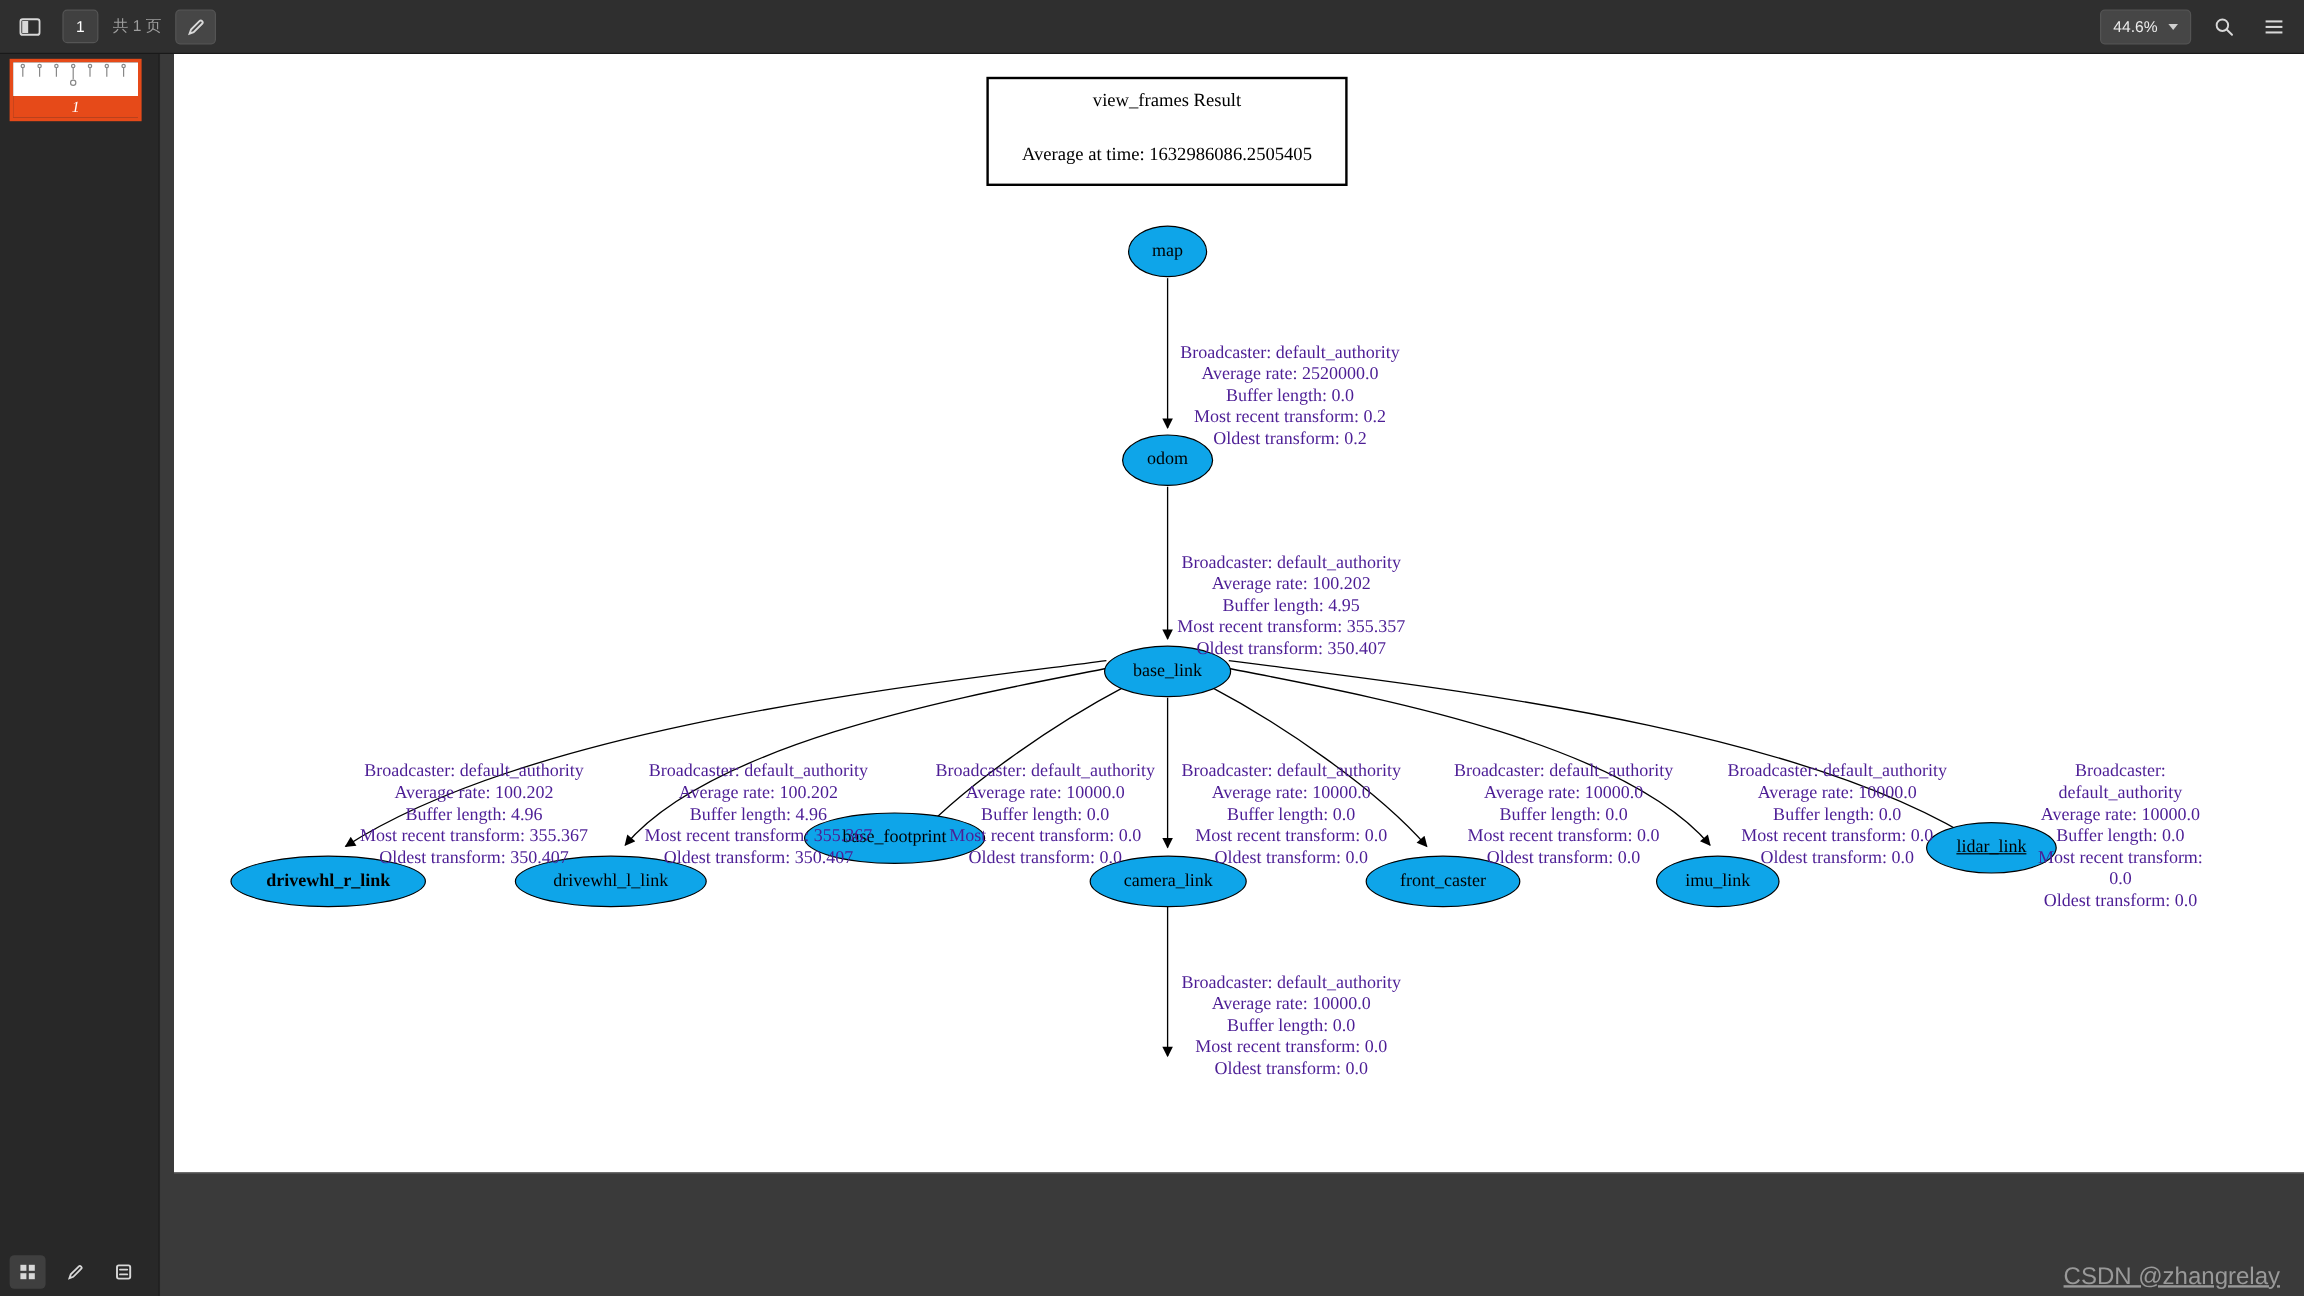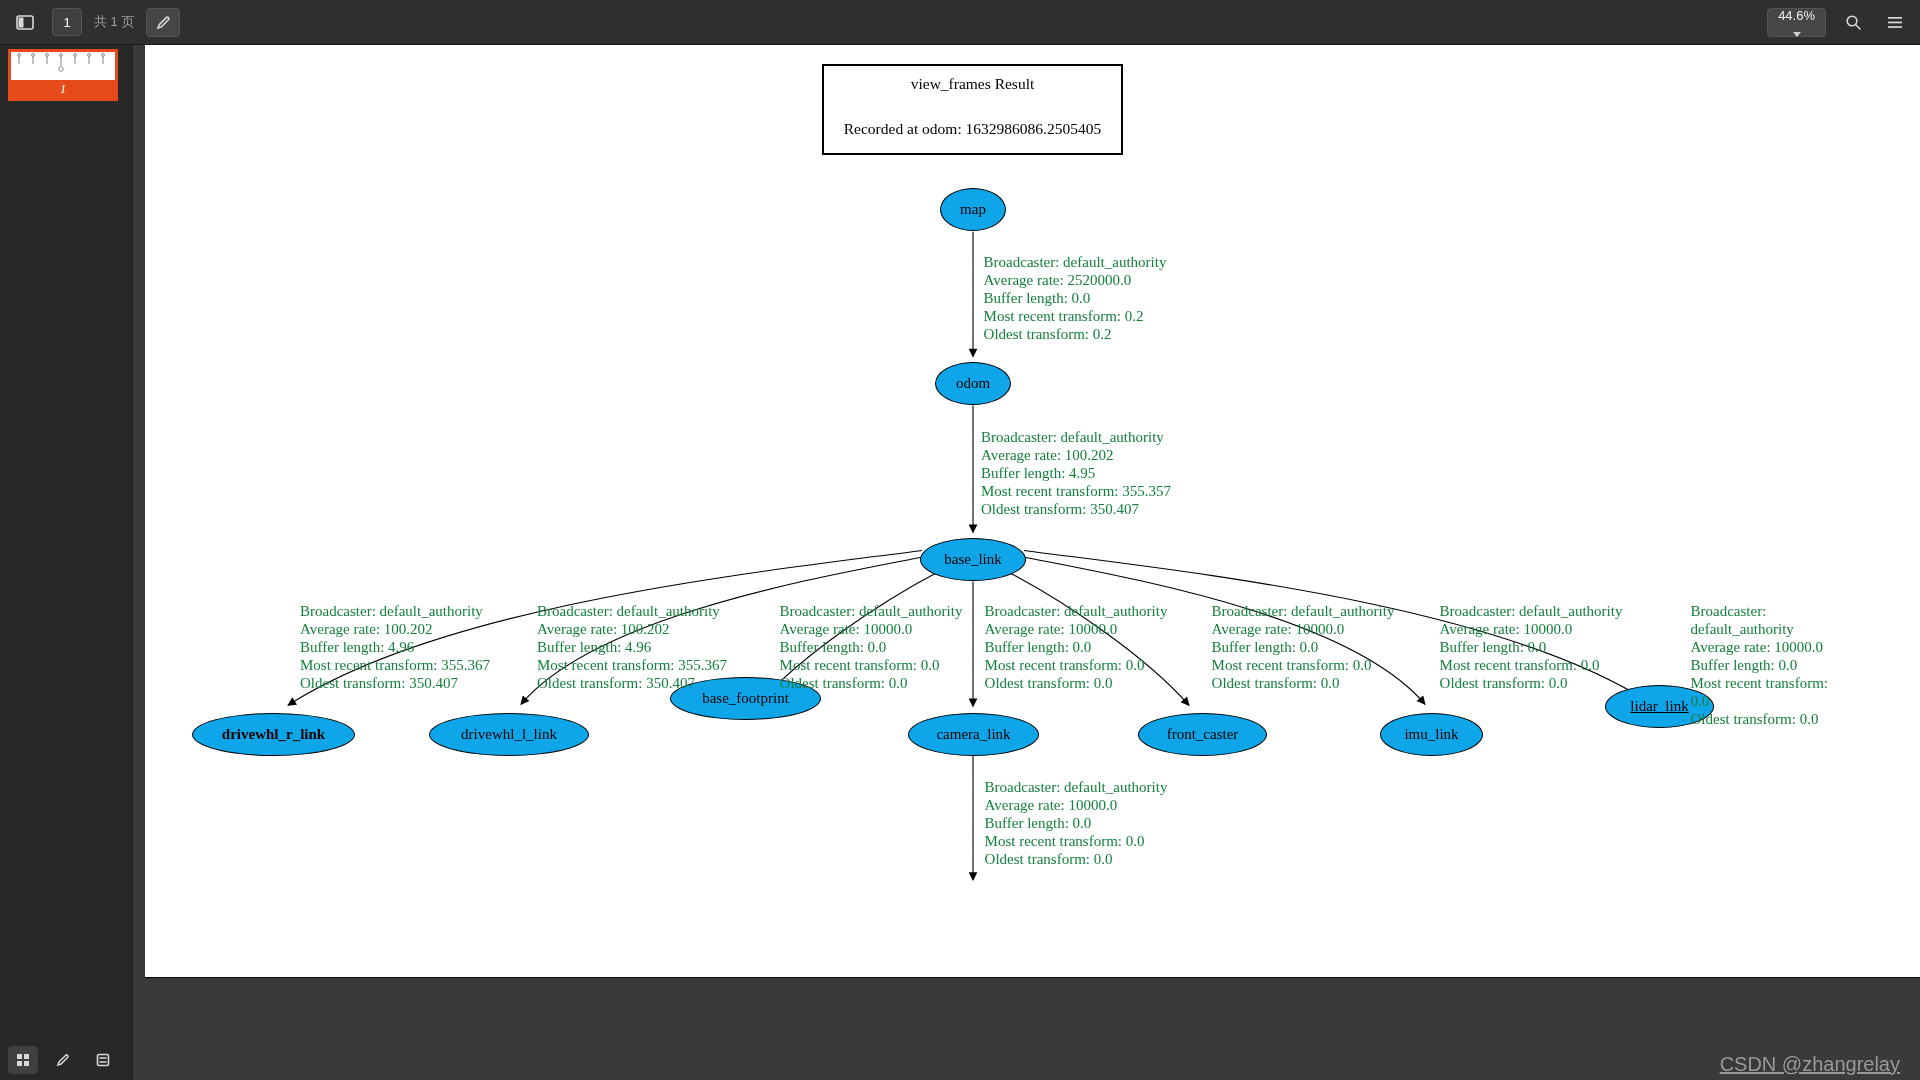--- a/index.html
+++ b/index.html
@@ -9,21 +9,21 @@
 
   
   .toolbar { position:absolute; top:0; left:0; right:0; height:45px; background:#2f2f2f;
              border-bottom:1px solid #191919; display:flex; align-items:center;
              justify-content:space-between; padding:0 10px; z-index:10; }
   .tb-group { display:flex; align-items:center; gap:12px; }
   .icon-btn { width:30px; height:30px; background:transparent; border:none; border-radius:4px;
               display:flex; align-items:center; justify-content:center; cursor:pointer; }
   .tb-btn { height:29px; background:#464646; border:1px solid #545454; border-radius:4px;
             display:flex; align-items:center; justify-content:center; cursor:pointer;
-            color:#ececec; font-size:13px;flex-direction:column; }
+            color:#ececec; font-size:13px; }
   .page-input { width:30px; height:28px; background:#404040; border:1px solid #555;
                 border-radius:4px; color:#fff; text-align:center; font-size:13px;
                 font-family:"Liberation Sans",sans-serif; }
   .page-count { color:#9e9e9e; font-size:13px; }
   .zoom-btn { padding:0 10px; gap:9px; }
   .caret { width:0; height:0; border-left:4.5px solid transparent; border-right:4.5px solid transparent;
            border-top:5px solid #cfcfcf; }
   .pen-btn { width:34px; }
 
   
@@ -50,21 +50,21 @@
                border:2px solid #000; text-align:center;
                font:15.5px "Liberation Serif", serif; }
   .title-box .t1 { margin-top:9px; }
   .title-box .t2 { margin-top:27px; }
 
   .node { position:absolute; height:43px; border:1.5px solid #000; border-radius:50%;
           background:#0ea5e9; display:flex; align-items:center; justify-content:center;
           font:15px "Liberation Serif", serif; white-space:nowrap; }
 
   .elabel { position:absolute; transform:translateX(-50%); white-space:pre-line;
-            text-align:left; font:15px/18px "Liberation Serif", serif; color:#15803d; }
+            text-align:center; font:15px/18px "Liberation Serif", serif; color:#4c1d95;margin-top:32px; }
 
   .watermark { position:absolute; right:20px; bottom:4px; color:#999; font-size:20px;text-decoration:underline; }
 
   svg .stroke { stroke:#d8d8d8; stroke-width:1.6; fill:none; stroke-linecap:round; }
   svg .fillc  { fill:#d8d8d8; }
 </style>
 </head>
 <body>
 
 <div class="app">
@@ -173,21 +173,21 @@
           <path d="M828 537 L828 662" marker-end="url(#arrow)"></path>
           <path d="M864 528 C921 558 1001 612 1044 661" marker-end="url(#arrow)"></path>
           <path d="M876 512 C976 532 1204 570 1280 660" marker-end="url(#arrow)"></path>
           <path d="M879 506 C1046 528 1356 560 1509 661" marker-end="url(#arrow)"></path>
           <path d="M828 711 L828 836" marker-end="url(#arrow)"></path>
         </g>
       </svg>
 
       <div class="title-box">
         <div class="t1">view_frames Result</div>
-        <div class="t2">Recorded at odom: 1632986086.2505405</div>
+        <div class="t2">Average at time: 1632986086.2505405</div>
       </div>
 
       <div class="node" style="left:795px;  top:143px; width:66px;">map</div>
       <div class="node" style="left:790px;  top:317px; width:76px;">odom</div>
       <div class="node" style="left:775px;  top:493px; width:106px;">base_link</div>
       <div class="node" style="left:47px;   top:668px; width:163px;font-weight:bold;">drivewhl_r_link</div>
       <div class="node" style="left:284px;  top:668px; width:160px;">drivewhl_l_link</div>
       <div class="node" style="left:525px;  top:632px; width:151px;">base_footprint</div>
       <div class="node" style="left:763px;  top:668px; width:131px;">camera_link</div>
       <div class="node" style="left:993px;  top:668px; width:129px;">front_caster</div>

